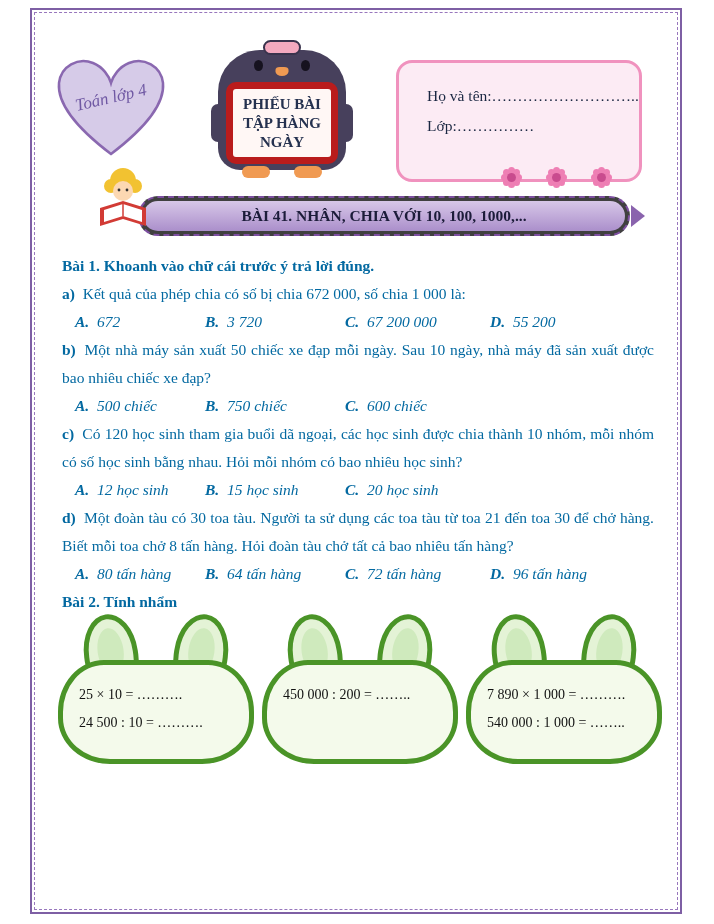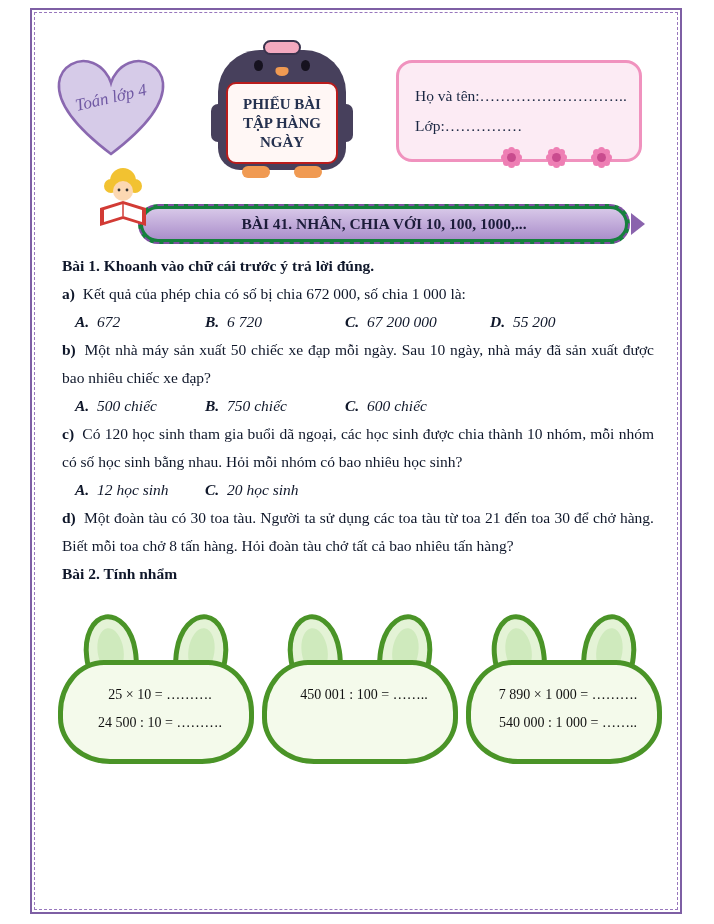--- a/index.html
+++ b/index.html
@@ -23,70 +23,70 @@
             background: #47405c; border-radius: 42px 42px 22px 22px; }
   .p-tab { position: absolute; left: 50%; transform: translateX(-50%); top: 2px; width: 38px; height: 15px;
            background: #f4a9bf; border: 2px solid #3a334d; border-radius: 8px; z-index: 3; }
   .p-wing { position: absolute; top: 66px; width: 14px; height: 38px; background: #47405c; border-radius: 8px; }
   .p-wing.l { left: -1px; } .p-wing.r { right: -1px; }
   .p-eye { position: absolute; top: 22px; width: 9px; height: 11px; background: #16121f; border-radius: 50%; z-index: 2; }
   .p-eye.l { left: 42px; } .p-eye.r { right: 42px; }
   .p-beak { position: absolute; top: 29px; left: 50%; transform: translateX(-50%); width: 13px; height: 9px;
             background: #f09a52; border-radius: 40% 40% 60% 60%; z-index: 2; }
   .p-panel { position: absolute; left: 14px; right: 14px; top: 44px; bottom: 16px;
-             background: #fff7f5; border: 2px solid #b91c1c; border-radius: 10px;
+             background: #fff7f5; border: 7px solid #b91c1c; border-radius: 10px;
              display: flex; align-items: center; justify-content: center; text-align: center; z-index: 2; }
   .p-title { font-weight: bold; font-size: 15px; line-height: 19px; color: #25314f; padding: 0 8px; }
   .p-foot { position: absolute; bottom: 2px; width: 28px; height: 12px; background: #f09a52; border-radius: 8px; z-index: 1; }
   .p-foot.l { left: 30px; } .p-foot.r { right: 30px; }
 
   
-  .namebox { position: absolute; left: 396px; top: 60px; width: 246px; height: 102px;
-             background: #fcebf4; border: 3px solid #f092be; border-radius: 16px; padding: 18px 0 0 16px; }
+  .namebox { position: absolute; left: 396px; top: 60px; width: 246px; height: 122px;
+             background: #fcebf4; border: 3px solid #f092be; border-radius: 16px; padding: 18px 0 0 28px; }
   .namebox .row { font-size: 15.5px; color: #1a2742; line-height: 30px; }
   .flowers { position: absolute; right: 26px; bottom: -10px; display: flex; gap: 22px; }
   .flower { position: relative; width: 9px; height: 9px; background: #c94b8e; border-radius: 50%; margin: 7px;
             box-shadow: 0 -7px 0 -1px #ee7fb4, 0 7px 0 -1px #ee7fb4, 7px 0 0 -1px #ee7fb4, -7px 0 0 -1px #ee7fb4,
                         5px -5px 0 -1px #ee7fb4, -5px -5px 0 -1px #ee7fb4, 5px 5px 0 -1px #ee7fb4, -5px 5px 0 -1px #ee7fb4; }
 
   
-  .banner { position: absolute; left: 138px; top: 204px; width: 492px; height: 40px;
-            border: 2px dashed #7d4fa0; border-radius: 20px; padding: 3px; background: #15803d; }
+  .banner { position: absolute; left: 138px; top: 196px; width: 492px; height: 40px;
+            border: 2px dashed #7d4fa0; border-radius: 20px; padding: 3px; background: #404040; }
   .banner-inner { width: 100%; height: 100%; border-radius: 15px;
                   background: linear-gradient(#d7c7e8, #ab8fcb);
                   display: flex; align-items: center; justify-content: center; }
   .banner-inner span { font-weight: bold; font-size: 15.5px; color: #1c1c3a; }
   .banner::after { content: ""; position: absolute; right: -17px; top: 50%; transform: translateY(-50%);
                    border-left: 14px solid #8a63ad; border-top: 11px solid transparent; border-bottom: 11px solid transparent; }
 
   
   .boy { position: absolute; left: 94px; top: 166px; width: 58px; height: 64px; z-index: 2; }
 
   
   .content { position: absolute; left: 62px; top: 252px; width: 592px;
-             color: #0f172a; font-size: 15.5px; line-height: 28px; }
+             color: #0369a1; font-size: 15.5px; line-height: 28px; }
   .ex-title { font-weight: bold; }
   .prompt { text-align: justify; }
   .prompt b { margin-right: 4px; }
   .options { display: grid; grid-template-columns: 130px 140px 145px auto; padding-left: 13px; font-style: italic; }
   .opt b { margin-right: 4px; }
 
   
   .frogs { position: absolute; left: 58px; top: 612px; width: 600px; display: flex; gap: 8px; }
   .frog { position: relative; width: 196px; height: 152px; flex: 0 0 auto; }
   .ear { position: absolute; top: 2px; width: 54px; height: 80px; background: #e4f3d6;
          border: 5px solid #4a9427; border-radius: 50% 50% 45% 45%; }
   .ear .inner { position: absolute; left: 9px; top: 9px; width: 26px; height: 46px; background: #cfeabd; border-radius: 50%; }
   .ear.l { left: 26px; transform: rotate(-8deg); }
   .ear.r { right: 26px; transform: rotate(8deg); }
   .frog-body { position: absolute; left: 0; right: 0; top: 48px; bottom: 0; background: #f4faeb;
                border: 5px solid #4a9427;
                border-radius: 46px 46px 52px 52px / 52px 52px 46px 46px;
                padding: 16px 8px 0 16px; }
-  .frog-line { font-size: 14px; line-height: 28px; color: #111; white-space: nowrap; text-align: center; }
+  .frog-line { font-size: 14px; line-height: 28px; color: #111; white-space: nowrap; }
 </style>
 </head>
 <body>
 
 <div class="page">
   <div class="frame"></div>
 
   <div class="heart-wrap">
     <span>
       <svg width="122" height="114" viewBox="0 0 122 114">
@@ -140,39 +140,46 @@
       <span>BÀI 41. NHÂN, CHIA VỚI 10, 100, 1000,...</span>
     </div>
   </div>
 
   <div class="content">
     <p class="ex-title">Bài 1. Khoanh vào chữ cái trước ý trả lời đúng.</p>
 
     <p class="prompt"><b>a) </b><span>Kết quả của phép chia có số bị chia 672 000, số chia 1 000 là:</span></p>
     <div class="options">
       <span class="opt"><b>A. </b><span>672</span></span>
-      <span class="opt"><b>B. </b><span>6 720</span></span>
+      <span class="opt"><b>B. </b><span>3 720</span></span>
       <span class="opt"><b>C. </b><span>67 200 000</span></span>
       <span class="opt"><b>D. </b><span>55 200</span></span>
     </div>
 
     <p class="prompt"><b>b) </b><span>Một nhà máy sản xuất 50 chiếc xe đạp mỗi ngày. Sau 10 ngày, nhà máy đã sản xuất được bao nhiêu chiếc xe đạp?</span></p>
     <div class="options">
       <span class="opt"><b>A. </b><span>500 chiếc</span></span>
       <span class="opt"><b>B. </b><span>750 chiếc</span></span>
       <span class="opt"><b>C. </b><span>600 chiếc</span></span>
     </div>
 
     <p class="prompt"><b>c) </b><span>Có 120 học sinh tham gia buổi dã ngoại, các học sinh được chia thành 10 nhóm, mỗi nhóm có số học sinh bằng nhau. Hỏi mỗi nhóm có bao nhiêu học sinh?</span></p>
     <div class="options">
       <span class="opt"><b>A. </b><span>12 học sinh</span></span>
+      <span class="opt"><b>B. </b><span>15 học sinh</span></span>
       <span class="opt"><b>C. </b><span>20 học sinh</span></span>
     </div>
 
     <p class="prompt"><b>d) </b><span>Một đoàn tàu có 30 toa tàu. Người ta sử dụng các toa tàu từ toa 21 đến toa 30 để chở hàng. Biết mỗi toa chở 8 tấn hàng. Hỏi đoàn tàu chở tất cả bao nhiêu tấn hàng?</span></p>
+    <div class="options">
+      <span class="opt"><b>A. </b><span>80 tấn hàng</span></span>
+      <span class="opt"><b>B. </b><span>64 tấn hàng</span></span>
+      <span class="opt"><b>C. </b><span>72 tấn hàng</span></span>
+      <span class="opt"><b>D. </b><span>96 tấn hàng</span></span>
+    </div>
 
     <p class="ex-title">Bài 2. Tính nhẩm</p>
   </div>
 
   <div class="frogs">
     <div class="frog">
       <div class="ear l">
           <div class="inner"></div>
         </div>
       <div class="ear r">
@@ -184,21 +191,21 @@
       </div>
     </div>
     <div class="frog">
       <div class="ear l">
           <div class="inner"></div>
         </div>
       <div class="ear r">
           <div class="inner"></div>
         </div>
       <div class="frog-body">
-        <div class="frog-line">450 001 : 100 = ……..</div>
+        <div class="frog-line">450 000 : 200 = ……..</div>
       </div>
     </div>
     <div class="frog">
       <div class="ear l">
           <div class="inner"></div>
         </div>
       <div class="ear r">
           <div class="inner"></div>
         </div>
       <div class="frog-body">

